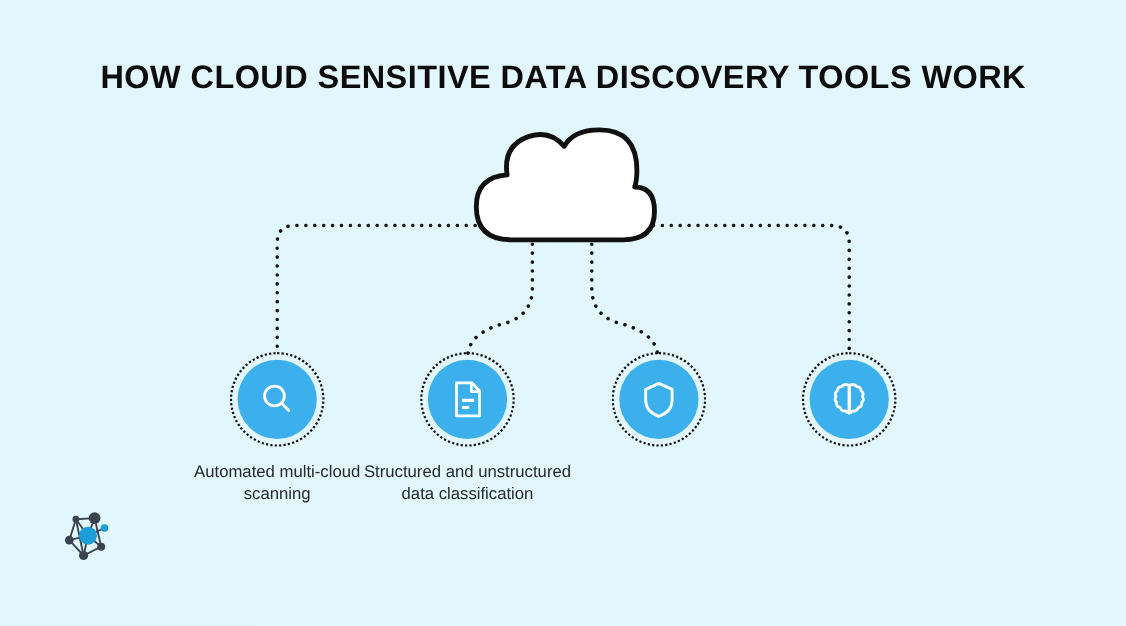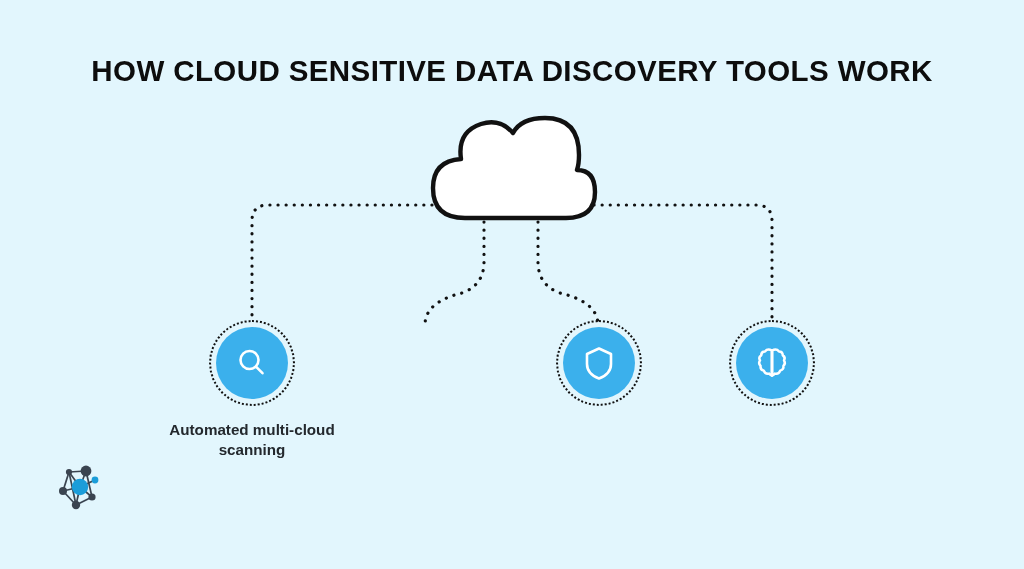--- a/index.html
+++ b/index.html
@@ -77,21 +77,21 @@
   }
   .node-icon svg {
     display: block;
   }
   .node-label {
     margin-top: 14px;
     font-size: 15.2px;
     line-height: 19.5px;
     color: #23282d;
     font-family: "Liberation Sans", sans-serif;
-    font-weight: 700;
+    font-weight: 400;
   }
 
   
   #brand-logo {
     position: absolute;
     left: 52px;
     top: 460px;
     width: 56px;
     height: 56px;
   }
@@ -136,20 +136,36 @@
           <svg width="34" height="34" viewBox="0 0 34 34">
             <circle cx="14.5" cy="14" r="9" fill="none" stroke="#ffffff" stroke-width="2.6"></circle>
             <line x1="21.2" y1="20.8" x2="27.5" y2="27.2" stroke="#ffffff" stroke-width="2.6" stroke-linecap="round"></line>
           </svg>
         </span>
       </div>
     </div>
     <div class="node-label">Automated multi-cloud scanning</div>
   </div>
 
+  <div class="node" style="left: 325px; top: 320px;">
+    <div class="node-circle-wrap">
+      <div class="node-ring"></div>
+      <div class="node-circle">
+        <span class="node-icon">
+          <svg width="34" height="36" viewBox="0 0 34 36">
+            <path d="M 7 3 L 21 3 L 28 10.5 L 28 33 L 7 33 Z" fill="none" stroke="#ffffff" stroke-width="2.5" stroke-linejoin="round"></path>
+            <path d="M 20.5 3 L 20.5 11 L 28 11" fill="none" stroke="#ffffff" stroke-width="2.5" stroke-linejoin="round"></path>
+            <line x1="12" y1="19" x2="23" y2="19" stroke="#ffffff" stroke-width="2.8" stroke-linecap="butt"></line>
+            <line x1="12" y1="25.5" x2="18.5" y2="25.5" stroke="#ffffff" stroke-width="2.8" stroke-linecap="butt"></line>
+          </svg>
+        </span>
+      </div>
+    </div>
+    <div class="node-label">Structured and unstructured data classification</div>
+  </div>
 
   <div class="node" style="left: 499px; top: 320px;">
     <div class="node-circle-wrap">
       <div class="node-ring"></div>
       <div class="node-circle">
         <span class="node-icon">
           <svg width="32" height="36" viewBox="0 0 32 36">
             <path d="M 16 3.5 L 28 9 L 28 19 Q 28 29 16 33.5 Q 4 29 4 19 L 4 9 Z" fill="none" stroke="#ffffff" stroke-width="2.6" stroke-linejoin="round"></path>
           </svg>
         </span>

